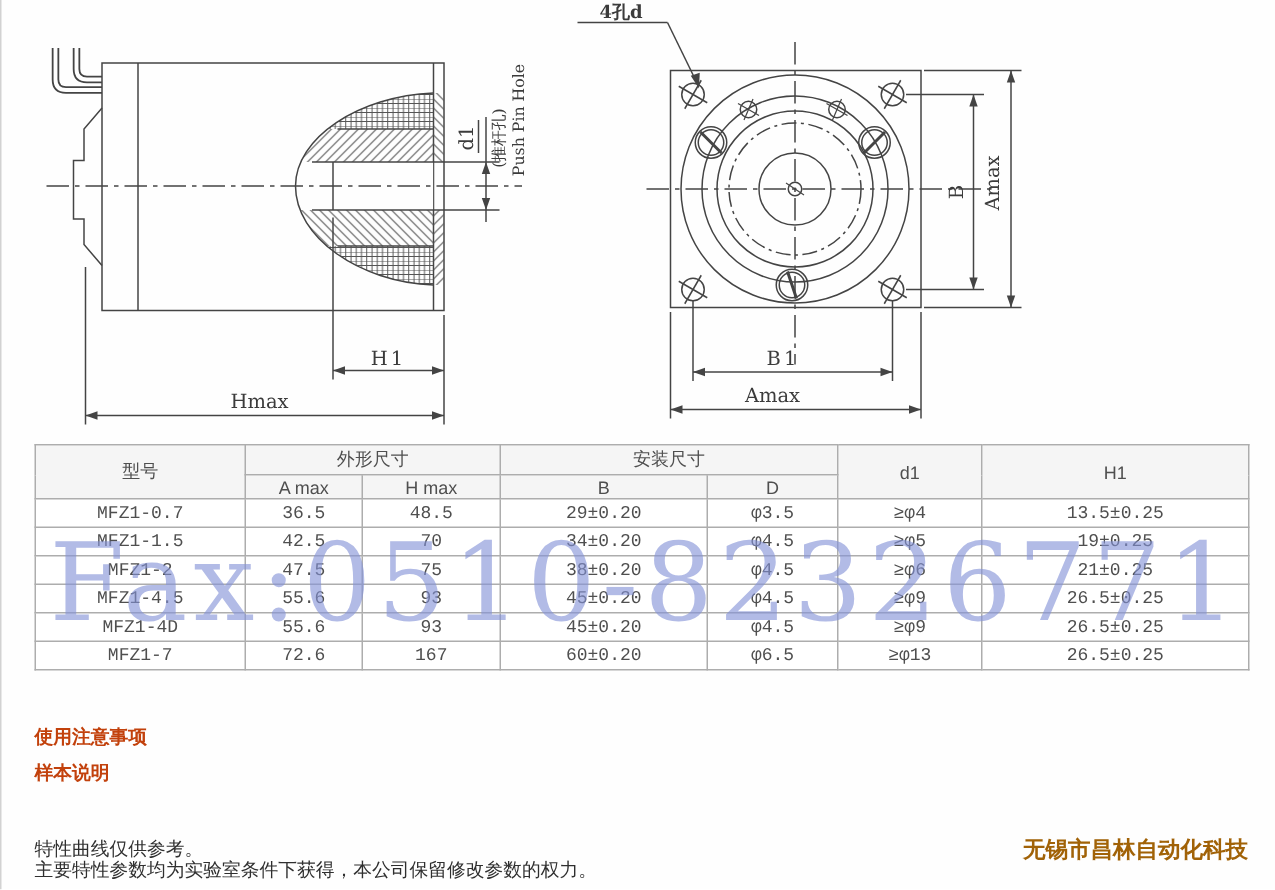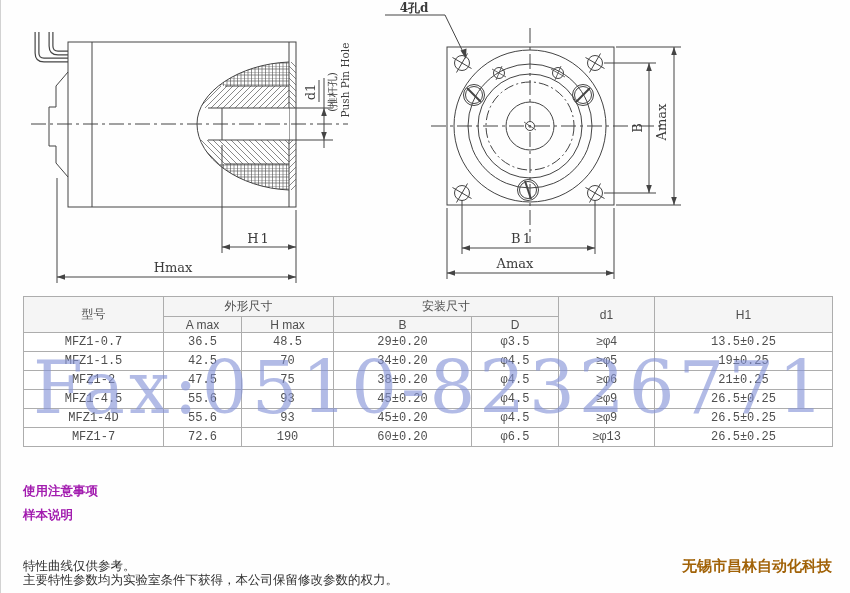--- a/index.html
+++ b/index.html
@@ -20,21 +20,21 @@
     border:1px solid #adadad;text-align:center;vertical-align:middle;
     font-weight:normal;padding:0;overflow:hidden;white-space:nowrap;
   }
   .spec-table thead tr:first-child{height:20px;}
   .spec-table thead tr:last-child{height:16px;}
   .spec-table tbody tr{height:19px;background:#ffffff;font-family:Liberation Mono, monospace;}
   .spec-table thead th{background:#f5f5f5;}
   .spec-table{border:1px solid #9a9a9a;}
   
   .note-line{position:absolute;left:22px;font-size:12.5px;color:#2f2f2f;white-space:nowrap;}
-  .note-title{font-weight:bold;color:#a21caf;}
+  .note-title{font-weight:bold;color:#c2410c;}
   .company{
     position:absolute;right:18px;top:557px;font-size:15px;font-weight:bold;
     color:#a16207;white-space:nowrap;
   }
   
   .wm{
     position:absolute;font-family:"DejaVu Serif","Liberation Serif",serif;
     color:rgba(130,145,215,0.62);white-space:nowrap;pointer-events:none;z-index:50;
   }
   .wm1{left:33px;top:234px;font-size:66px;letter-spacing:2px;}
@@ -299,21 +299,21 @@
           <td>55.6</td>
           <td>93</td>
           <td>45±0.20</td>
           <td>φ4.5</td>
           <td>≥φ9</td>
           <td>26.5±0.25</td>
         </tr>
         <tr>
           <td>MFZ1-7</td>
           <td>72.6</td>
-          <td>190</td>
+          <td>167</td>
           <td>60±0.20</td>
           <td>φ6.5</td>
           <td>≥φ13</td>
           <td>26.5±0.25</td>
         </tr>
       </tbody>
   </table>
 
   <div class="note-line note-title" style="top:483px">使用注意事项</div>
   <div class="note-line note-title" style="top:507px">样本说明</div>

